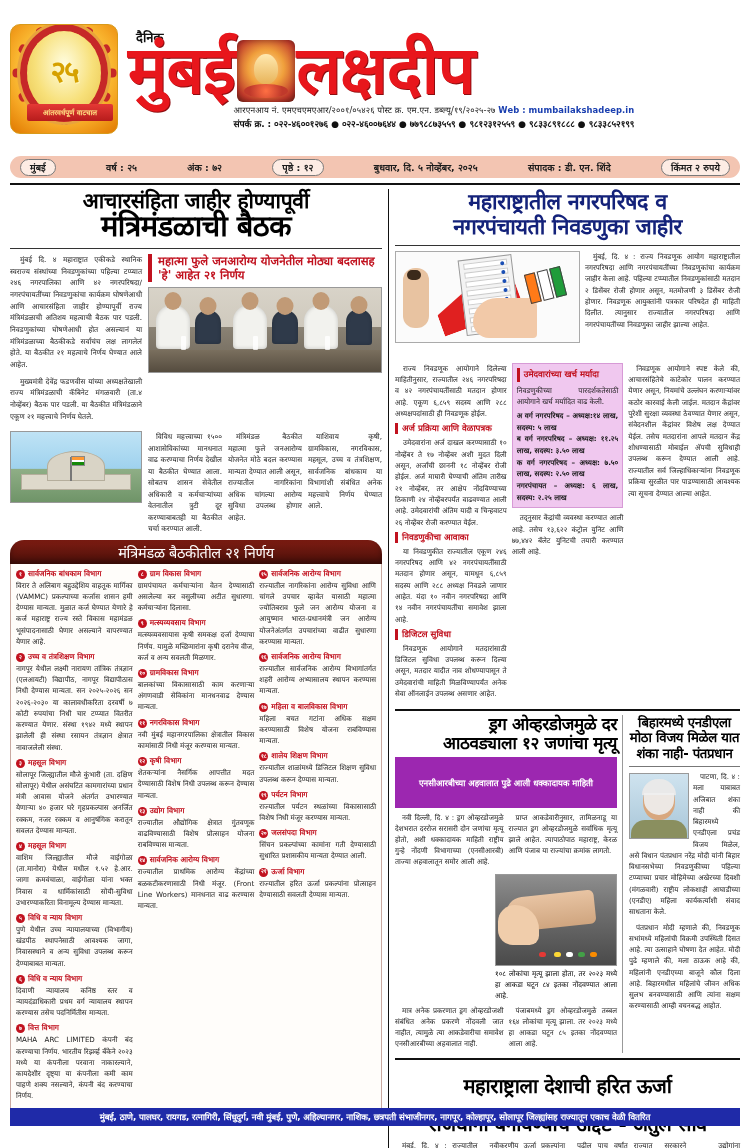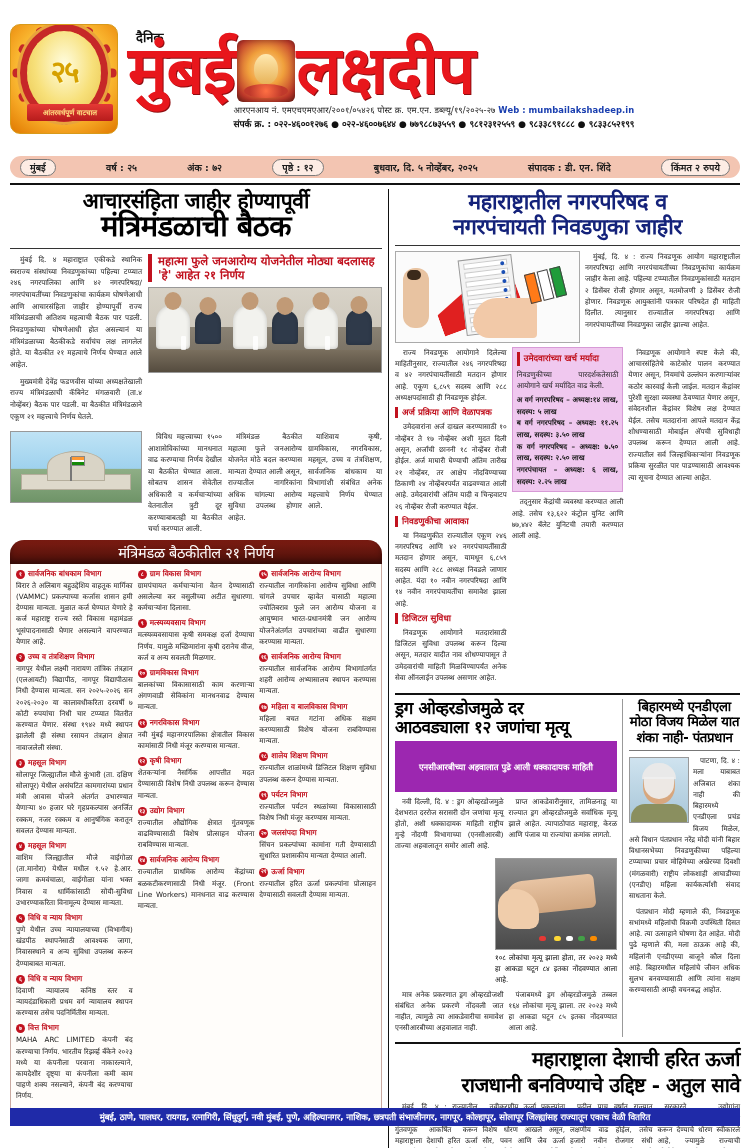--- a/index.html
+++ b/index.html
@@ -186,39 +186,39 @@
   .evm-red { position:absolute; left:20%; top:18%; width:46%; height:62%; background:#e02020; transform:rotate(-20deg); clip-path: polygon(0 60%,100% 0,100% 100%,0 100%); }
   .evm-hand { position:absolute; left:42%; bottom:4%; width:64px; height:40px; background:#f2c9a8; border-radius: 24px 8px 4px 16px; }
   .evm-finger { position:absolute; left:4%; top:18%; width:26px; height:60px; background:#e8c3a1; border-radius:12px; }
   .evm-finger:after{content:"";position:absolute;left:4px;top:2px;width:14px;height:10px;background:#3b2a1b;border-radius:6px;}
   .evm-chips { position:absolute; right:8%; top:20%; display:flex; gap:2px; transform:rotate(-14deg); }
   .evm-chips i { display:block; width:11px; height:30px; border:1px solid #444; }
 
   .elect-lead { flex:1; font-size:7.1px; line-height:1.6; text-align:justify; color:#1a1a1a; }
   .elect-lead p { text-indent:8px; margin-bottom:7px; }
 
-  .elect-body { display:flex; gap:5px; margin-top:4px; }
+  .elect-body { display:flex; gap:5px; margin-top:20px; }
   .eb-col { flex:1; font-size:7.1px; line-height:1.6; text-align:justify; color:#1a1a1a; }
   .eb-col p { text-indent:8px; margin-bottom:4px; }
   .eb-head {
     font-size:8.6px; font-weight:bold; color:#c1121f; line-height:1.25;
     border-left:3px solid #c1121f; padding-left:4px; margin:3px 0 3px 0;
   }
   .purple-box {
     background:#f0c8ef; border:1px solid #d79ad6; padding:4px;
     font-size:7.2px; line-height:1.62; color:#1a1a1a; text-align:justify;
   }
   .purple-box .ph {
     font-size:8.6px; font-weight:bold; color:#c1121f;
     border-left:3px solid #c1121f; padding-left:4px; margin-bottom:3px;
   }
 
   
   .drug-head {
-    font-size:17px; font-weight:bold; color:#000; text-align:left; line-height:1.16;
+    font-size:17px; font-weight:bold; color:#000; text-align:right; line-height:1.16;
     letter-spacing:-0.4px;
   }
   .drug-strip {
     background:#9c27b0; color:#fff; font-size:8.4px; font-weight:bold;
     text-align:center; padding:20px 3px; margin:3px 0 4px 0;
   }
   .drug-cols { display:flex; gap:5px; font-size:7.05px; line-height:1.58; text-align:justify; color:#1a1a1a;}
   .drug-cols > div { flex:1; }
   .drug-cols p { text-indent:7px; margin-bottom:4px; }
   .drug-photo {
@@ -248,22 +248,22 @@
     width:34px; height:16px; border-radius:18px 18px 0 0; background:#e9e9e9; }
   .mp-beard { position:absolute; left:50%; top:30%; transform:translateX(-50%);
     width:30px; height:22px; border-radius: 0 0 16px 16px; background:#efefef; opacity:.9;}
   .mp-body { position:absolute; left:50%; bottom:0; transform:translateX(-50%);
     width:56px; height:28%; border-radius:14px 14px 0 0; background:#8a8f5f; }
   .nda-body { font-size:7.05px; line-height:1.6; text-align:justify; color:#1a1a1a; }
   .nda-body p { text-indent:7px; margin-bottom:4px; }
 
   
   .green-head {
-    font-size:20px; font-weight:bold; color:#000; text-align:right; line-height:1.16;
-    letter-spacing:-0.5px; margin-top:3px;
+    font-size:20px; font-weight:bold; color:#000; text-align:center; line-height:1.16;
+    letter-spacing:-0.5px; margin-top:15px;
   }
   .green-cols { display:flex; gap:5px; margin-top:4px; font-size:7.05px; line-height:1.58; text-align:justify; color:#1a1a1a;}
   .green-cols > div { flex:1; }
   .green-cols p { text-indent:7px; margin-bottom:4px; }
 
   
   .footer-bar {
     position:absolute; left:10px; right:10px; bottom: 22px;
     background:#1f2aa8; color:#fff; font-size:8.6px; font-weight:bold;
     text-align:center; padding:3px 6px; letter-spacing:-0.1px;

